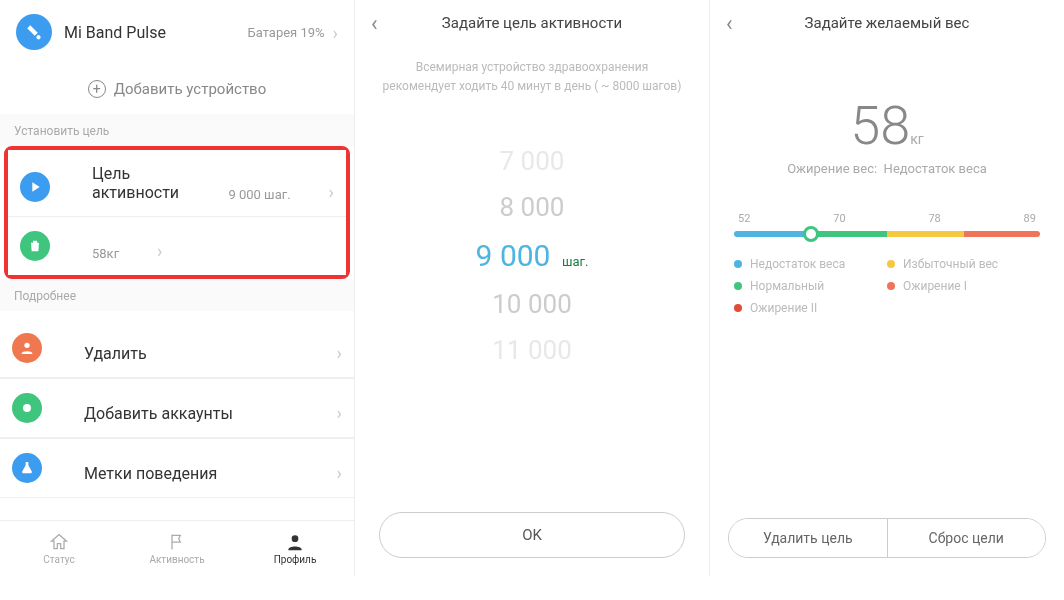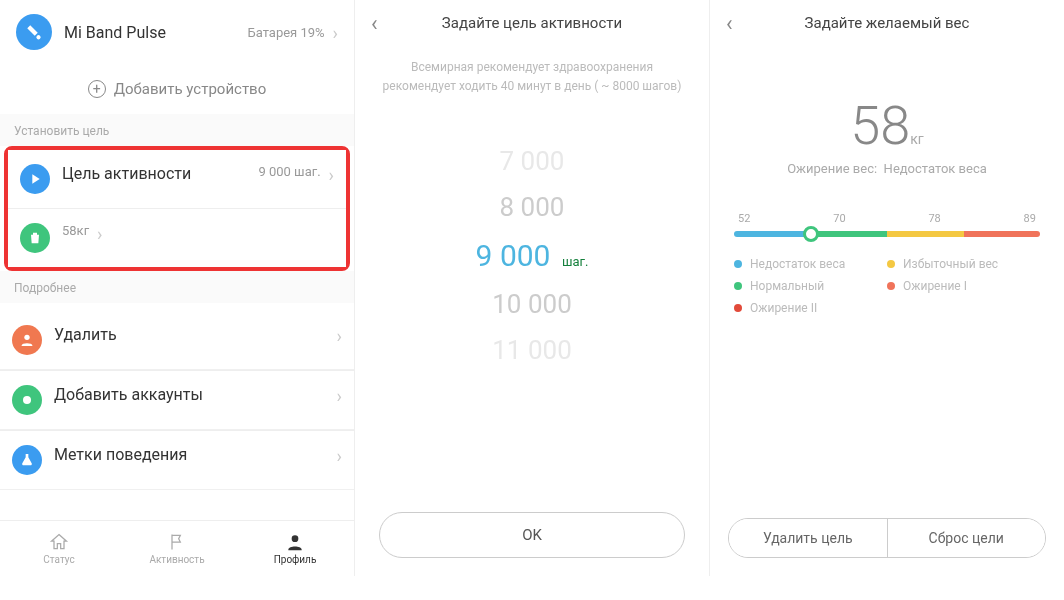--- a/index.html
+++ b/index.html
@@ -13,21 +13,21 @@
 .device-row{display:flex;align-items:center;padding:14px 16px;background:#fff;}
 .dev-icon{width:36px;height:36px;border-radius:50%;background:#3b9cf0;display:flex;align-items:center;justify-content:center;margin-right:12px;}
 .dev-icon svg{fill:#fff;}
 .dev-title{flex:1;font-size:16px;color:#333;}
 .dev-batt{font-size:13px;color:#999;margin-right:8px;}
 .chev{color:#ccc;font-size:18px;}
 .add-dev{display:flex;align-items:center;justify-content:center;padding:16px 0;color:#888;font-size:15px;}
 .add-dev-icon{width:18px;height:18px;border:1px solid #888;border-radius:50%;display:inline-flex;align-items:center;justify-content:center;margin-right:8px;font-size:14px;line-height:1;}
 .sec-hdr{padding:10px 14px 8px;font-size:12px;color:#aaa;background:#fafafa;}
 .goal-box{border:4px solid #e33;border-radius:8px;margin:0 4px;background:#fff;}
-.row{display:flex;align-items:flex-start;padding:14px 12px;background:#fff;}
+.row{display:flex;align-items:flex-end;padding:14px 12px;background:#fff;gap:30px;}
 .row+.row{border-top:1px solid #eee;}
 .ric{width:30px;height:30px;border-radius:50%;display:flex;align-items:center;justify-content:center;margin-right:12px;flex-shrink:0;}
 .ric svg{width:16px;height:16px;fill:#fff;}
 .ric-play{background:#3b9cf0;}
 .ric-bag{background:#3fc57d;}
 .ric-user{background:#f07850;}
 .ric-acc{background:#3fc57d;}
 .ric-flask{background:#3b9cf0;}
 .rlabel{flex:1;font-size:16px;color:#333;}
 .rval{font-size:13px;color:#999;margin-right:8px;}
@@ -165,21 +165,21 @@
     </div>
   </div>
 </div>
 
 <div class="panel p2">
   <div class="phdr">
     <div class="back">‹</div>
     <div class="ptitle">Задайте цель активности</div>
   </div>
   <div class="who">
-    <div>Всемирная рекомендует здравоохранения</div>
+    <div>Всемирная устройство здравоохранения</div>
     <div>рекомендует ходить 40 минут в день ( ~ 8000 шагов)</div>
   </div>
   <div class="wheel">
     <div class="wheel-item fade">7 000</div>
     <div class="wheel-item"><span>8 000</span></div>
     <div class="wheel-item sel"><span>9 000</span> <span class="wheel-unit">шаг.</span></div>
     <div class="wheel-item"><span>10 000</span></div>
     <div class="wheel-item fade">11 000</div>
   </div>
   <div class="okbtn">OK</div>

